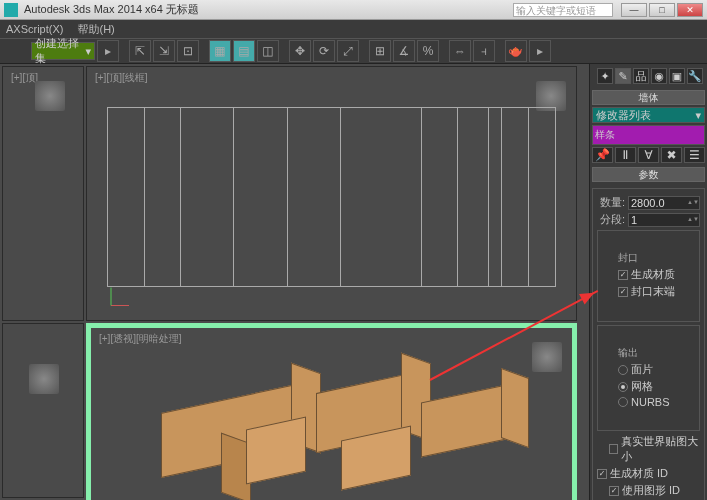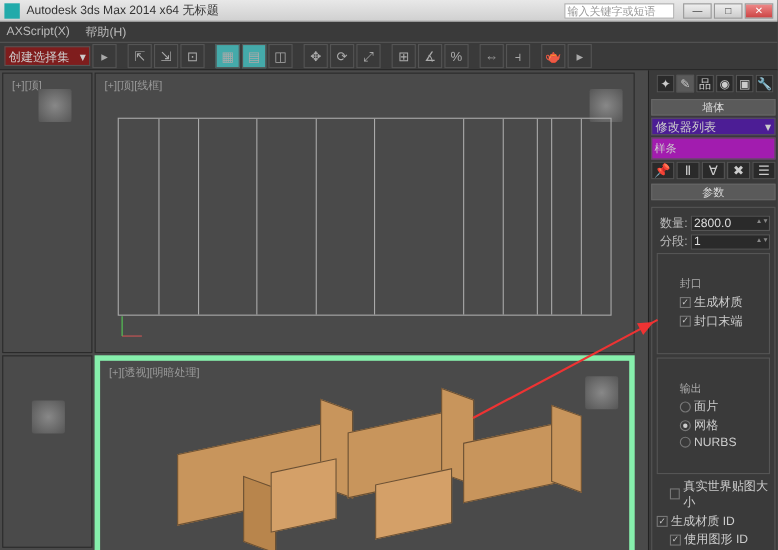--- a/index.html
+++ b/index.html
@@ -7,21 +7,21 @@
 .titlebar { height: 20px; background: linear-gradient(#e8e8e8,#d0d0d0); display: flex; align-items: center; padding: 0 4px; color: #333; border-bottom: 1px solid #999; }
 .titlebar .icon { width: 14px; height: 14px; background: #2aa; margin-right: 6px; }
 .titlebar .title { flex: 1; font-size: 11px; }
 .titlebar .search { background:#fff; border:1px solid #aaa; width:100px; height:14px; padding:0 2px; font-size:10px; color:#999;}
 .titlebar .winbtns { display:flex; gap:2px; margin-left:8px;}
 .titlebar .winbtn { width:26px; height:14px; background:linear-gradient(#eee,#ccc); border:1px solid #999; display:flex; align-items:center; justify-content:center; font-size:9px;}
 .titlebar .winbtn.close{background:linear-gradient(#e88,#c44);color:#fff;}
 .menubar { height:18px; background:#3a3a3a; display:flex; align-items:center; padding:0 6px; gap:14px; color:#bbb; font-size:11px;}
 .menubar span{cursor:default;}
 .toolbar { height:26px; background:#3a3a3a; border-top:1px solid #555; border-bottom:1px solid #222; display:flex; align-items:center; padding:0 4px; gap:2px;}
-.toolbar .combo{background:#7f1d1d; border:1px solid #555; height:18px; width:78px; color:#ccc; padding:0 3px; display:flex; align-items:center; justify-content:space-between;}
+.toolbar .combo{background:#4d7c0f; border:1px solid #555; height:18px; width:64px; color:#ccc; padding:0 3px; display:flex; align-items:center; justify-content:space-between;margin-left:27px;}
 .toolbar .tbtn{width:22px; height:22px; background:#3a3a3a; border:1px solid #555; display:flex; align-items:center; justify-content:center; color:#aaa; font-size:12px;}
 .toolbar .tbtn.blue{background:#4aa;}
 .toolbar .sep{width:6px;}
 .workspace{position:relative; height:436px; display:flex;}
 .viewports{flex:1; position:relative; background:#4a4a4a; padding:2px;}
 .vp{position:absolute; background:#4a4a4a; border:1px solid #2a2a2a;}
 .vp.topleft{left:2px; top:2px; width:82px; height:255px;}
 .vp.topright{left:86px; top:2px; right:2px; width:491px; height:255px;}
 .vp.botleft{left:2px; top:259px; width:82px; height:175px;}
 .vp.botright{left:86px; top:259px; width:491px; height:199px; border:5px solid #86efac;}
@@ -39,21 +39,21 @@
 .axis .ax.red{background:#c55;}
 .walls{position:absolute; left:70px; top:30px;}
 .wall{position:absolute; background:#c8955c; border:1px solid #6b5033;}
 .arrow{position:absolute; width:200px; height:2px; background:#e33; transform-origin:left center; z-index:50;}
 .arrow::after{content:""; position:absolute; right:-2px; top:-5px; border:6px solid transparent; border-left:14px solid #e33;}
 .cmdpanel{width:118px; background:#3a3a3a; border-left:1px solid #222; display:flex; flex-direction:column; padding:2px;}
 .cmdtabs{display:flex; gap:2px; margin-bottom:4px; justify-content:flex-end; padding:2px;}
 .cmdtab{width:16px; height:16px; background:#2a2a2a; border:1px solid #555; display:flex; align-items:center; justify-content:center;}
 .cmdtab.active{background:#5a5a5a;}
 .rollhead{background:#5a5a5a; height:15px; display:flex; align-items:center; justify-content:center; color:#ddd; font-size:10px; border:1px solid #666; margin-bottom:2px;}
-.dropdown{background:#4c1d95; border:1px solid #555; height:16px; color:#ccc; padding:0 3px; display:flex; align-items:center; justify-content:space-between; margin-bottom:2px;}
+.dropdown{background:#0f766e; border:1px solid #555; height:16px; color:#ccc; padding:0 3px; display:flex; align-items:center; justify-content:space-between; margin-bottom:2px;}
 .listbox{background:#a21caf; border:1px solid #555; height:56px; padding:2px; margin-bottom:2px;}
 .btnrow{display:flex; gap:2px; margin-bottom:4px;}
 .btnrow .sbtn{flex:1; height:16px; background:#2a2a2a; border:1px solid #555; display:flex; align-items:center; justify-content:center; font-size:12px;}
 .paramsec{border:1px solid #555; padding:4px; margin-top:4px;}
 .prow{display:flex; align-items:center; gap:3px; margin:2px 0; font-size:10px;}
 .prow label{flex:0 0 28px; color:#bbb; text-align:right;}
 .spinner{background:#2a2a2a; border:1px solid #555; height:14px; flex:1; padding:0 2px; color:#ddd; display:flex; align-items:center; justify-content:space-between;}
 .spinner .arrows{width:10px; display:flex; flex-direction:column; font-size:6px; line-height:5px; color:#888;}
 .radio, .check{width:10px; height:10px; border:1px solid #777; display:inline-block;}
 .radio{border-radius:50%;}

